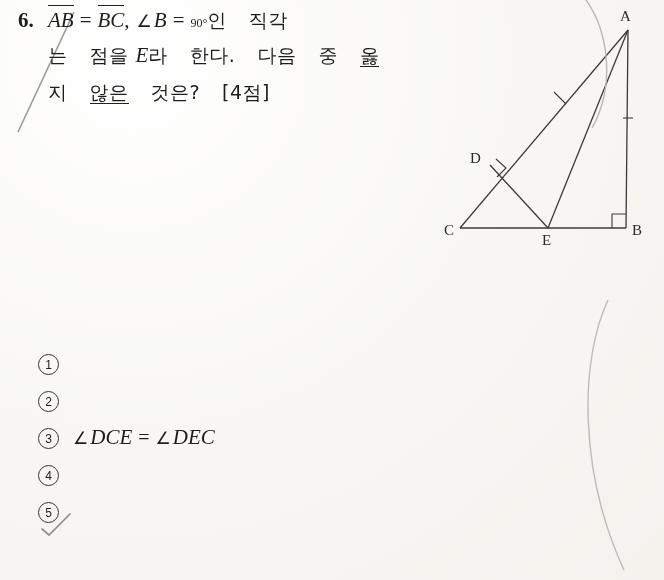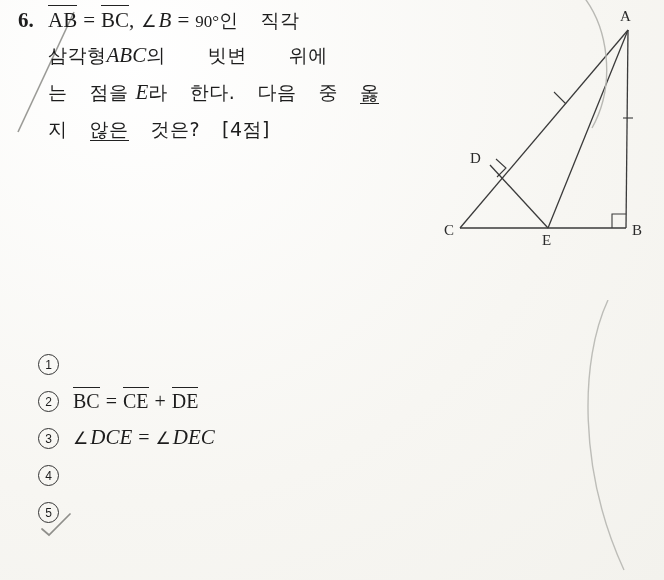--- a/index.html
+++ b/index.html
@@ -51,20 +51,21 @@
     letter-spacing: .5px;
   }
   .it {
     font-family: "Liberation Serif", serif;
     font-style: italic;
     font-size: 21px;
   }
   .seg {
     position: relative;
     display: inline-block;
+    font-style: italic;
     font-family: "Liberation Serif", serif;
     padding-top: 2px;
   }
   .seg::before {
     content: "";
     position: absolute;
     left: 0; right: 0;
     top: -1px;
     border-top: 1.3px solid #222;
   }
@@ -150,59 +151,50 @@
 
   <svg class="pencil-diag" viewBox="0 0 70 130">
     <path d="M62 4 L6 124" stroke="#9a9a96" stroke-width="1.6" fill="none"></path>
   </svg>
 
   <div class="question">
 
     <div class="q-line">
       <span class="q-num">6.</span>
       <span>
-        <span class="seg">AB</span><span class="eq-sym">=</span><span class="seg">BC</span><span>,</span><span class="sp"></span><span class="ang">∠</span><span class="it">B</span><span class="eq-sym">=</span><span class="it" style="font-style:normal;font-size:17px">90°</span><span class="ko">인</span><span class="sp-lg"></span><span class="ko">직각</span>
-      </span>
-    </div>
+        <span class="seg">AB</span><span class="eq-sym">=</span><span class="seg">BC</span><span>,</span><span class="sp"></span><span class="ang">∠</span><span class="it">B</span><span class="eq-sym">=</span><span class="it" style="font-style:normal;font-size:12px">90°</span><span class="ko">인</span><span class="sp-lg"></span><span class="ko">직각</span>
+      </span>
+    </div>
+
+
+
 
     <div class="q-line">
       <span class="q-indent"></span>
       <span>
-        <span class="ko">삼각형</span><span class="it">ABC</span><span class="ko">의</span><span class="sp-xl"></span><span class="ko">빗변</span><span class="sp-xl"></span><span class="ko">위에</span>
-      </span>
-    </div>
-
-
+        <span class="ko">는</span><span class="sp-lg"></span><span class="ko">점을</span><span class="sp"></span><span class="it">E</span><span class="ko">라</span><span class="sp-lg"></span><span class="ko">한다.</span><span class="sp-lg"></span><span class="ko">다음</span><span class="sp-lg"></span><span class="ko">중</span><span class="sp-lg"></span><span class="ko underline-word">옳</span>
+      </span>
+    </div>
 
     <div class="q-line">
       <span class="q-indent"></span>
       <span>
-        <span class="ko">는</span><span class="sp-lg"></span><span class="ko">점을</span><span class="sp"></span><span class="it">E</span><span class="ko">라</span><span class="sp-lg"></span><span class="ko">한다.</span><span class="sp-lg"></span><span class="ko">다음</span><span class="sp-lg"></span><span class="ko">중</span><span class="sp-lg"></span><span class="ko underline-word">옳</span>
-      </span>
-    </div>
-
-    <div class="q-line">
-      <span class="q-indent"></span>
-      <span>
         <span class="ko">지</span><span class="sp-lg"></span><span class="ko underline-word">않은</span><span class="sp-lg"></span><span class="ko">것은?</span><span class="sp-lg"></span><span class="ko">[4점]</span>
       </span>
     </div>
   </div>
 
   <div class="choices">
 
     <div class="choice">
       <span class="circ">1</span>
     </div>
 
     <div class="choice">
       <span class="circ">2</span>
-      <span>
-        <span class="seg">BC</span><span class="eq-sym">=</span><span class="seg">CE</span><span class="eq-sym">+</span><span class="seg">DE</span>
-      </span>
     </div>
 
     <div class="choice">
       <span class="circ">3</span>
       <span>
         <span class="ang">∠</span><span class="it">DCE</span><span class="eq-sym">=</span><span class="ang">∠</span><span class="it">DEC</span>
       </span>
     </div>
 
     <div class="choice">

